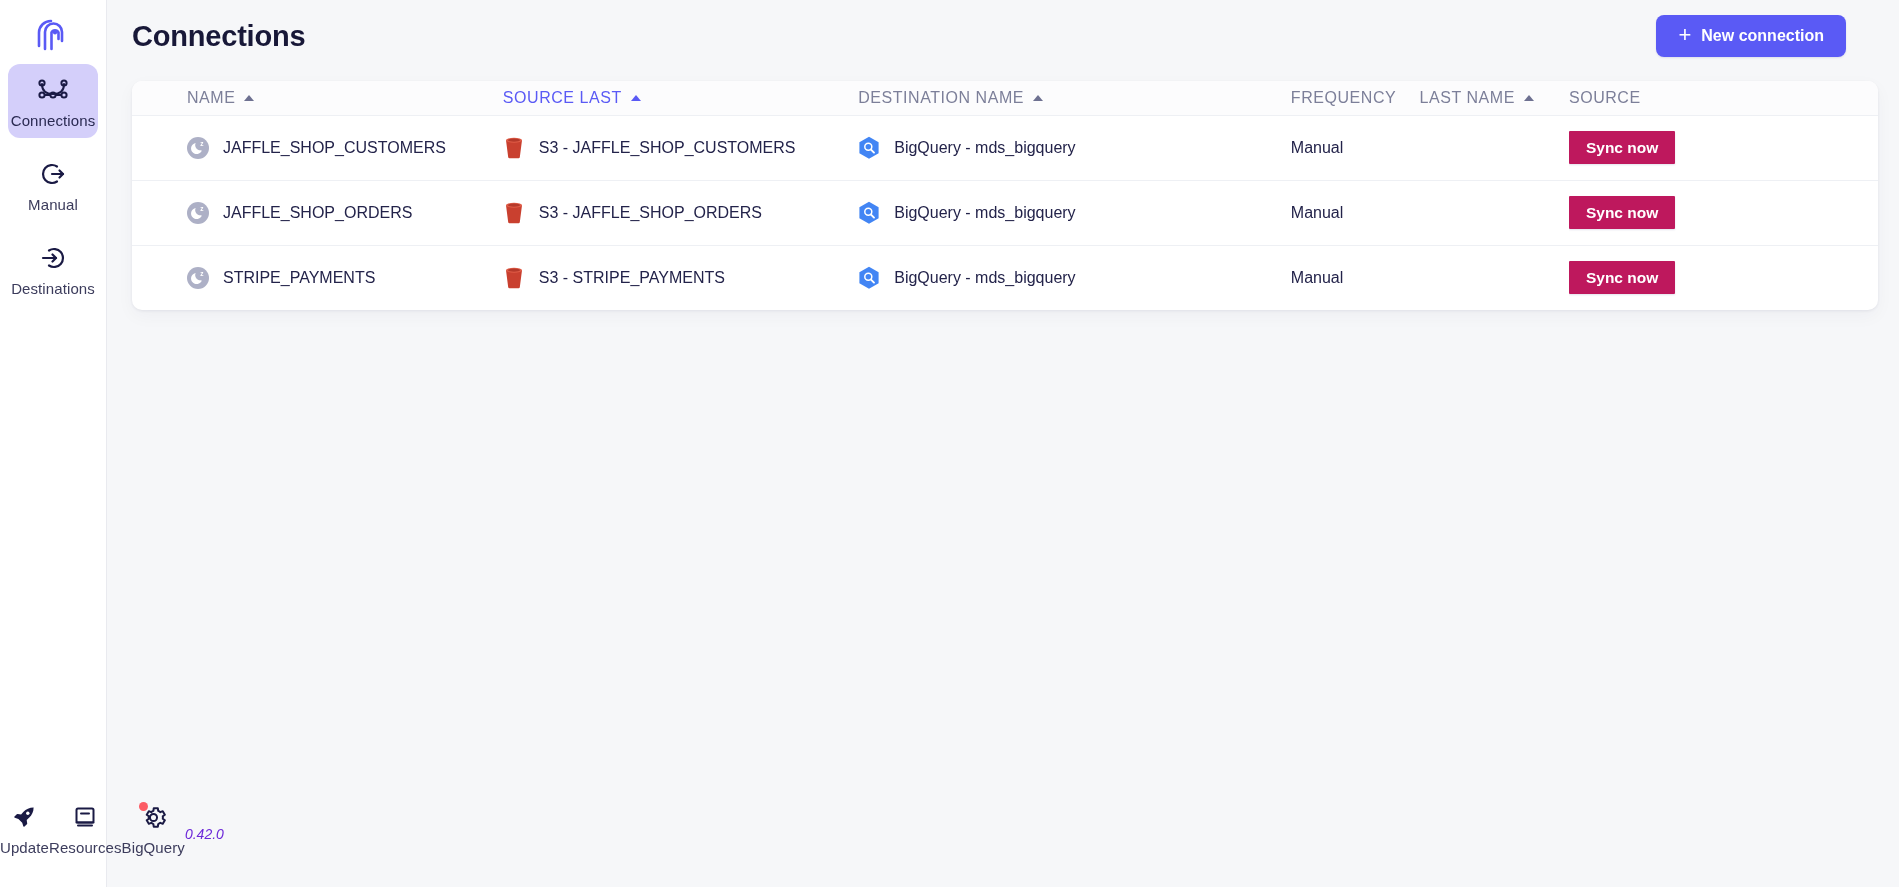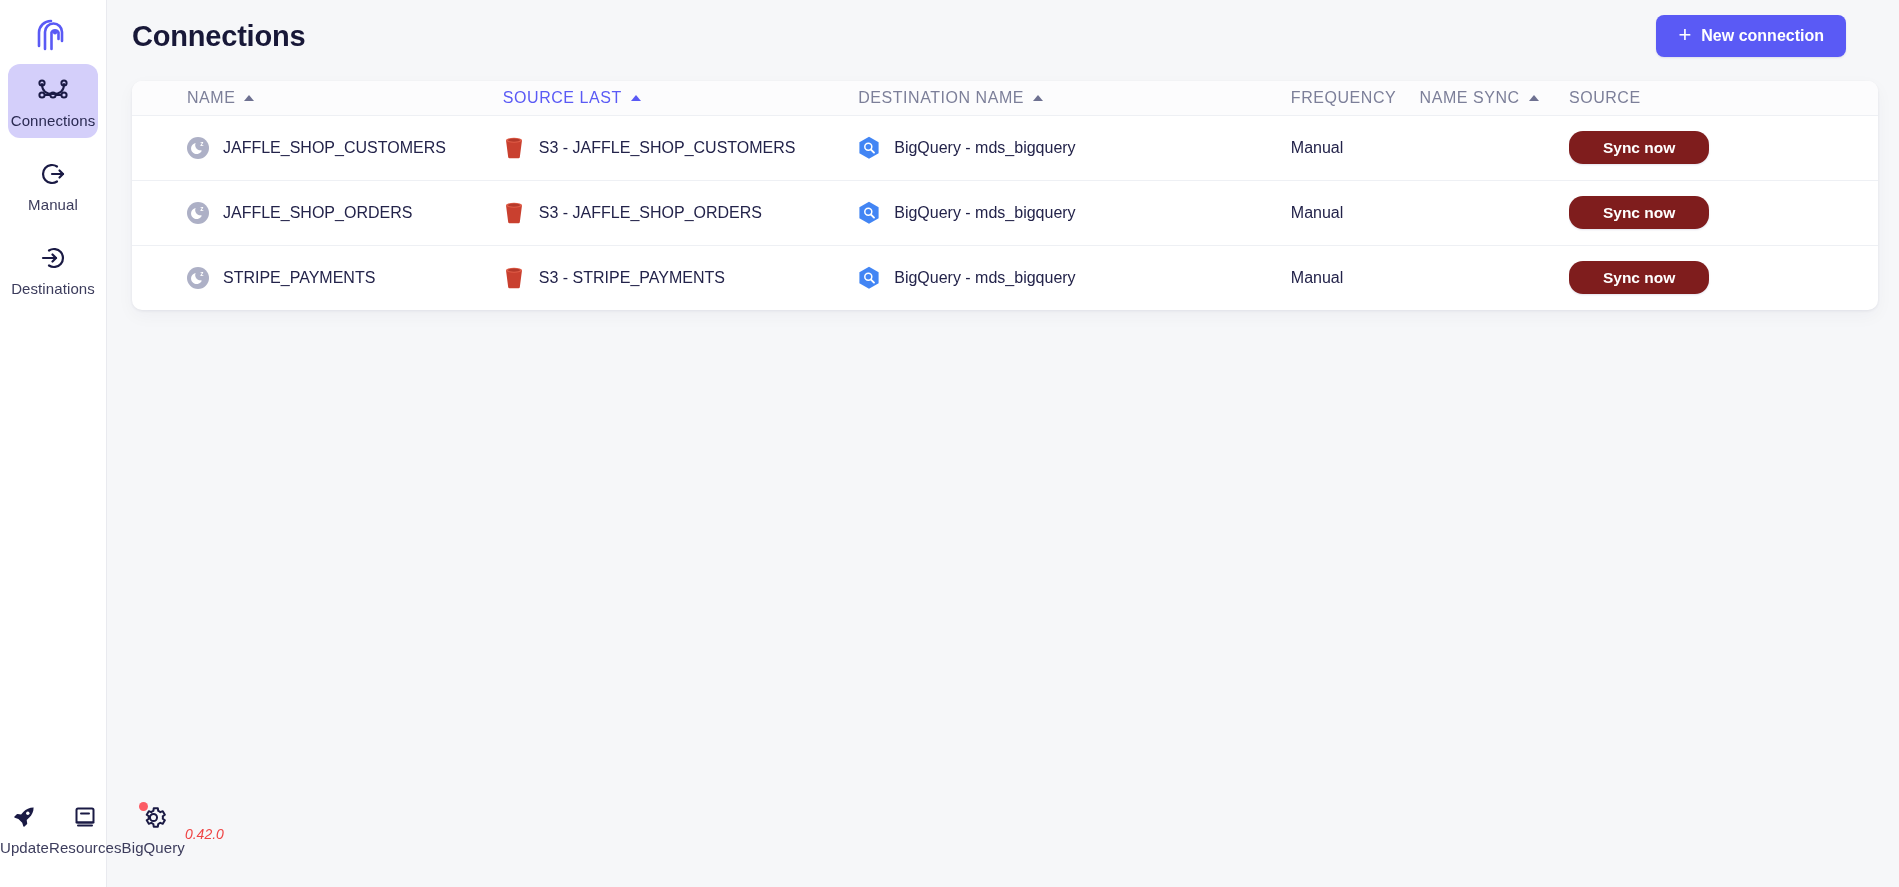--- a/index.html
+++ b/index.html
@@ -69,21 +69,21 @@
   .badge-dot {
     position: absolute;
     width: 9px; height: 9px;
     border-radius: 50%;
     background: #fc5c65;
     top: 0px; right: 18px;
   }
   .version {
     font-size: 14px;
     font-style: italic;
-    color: #ef4444;
+    color: #6d28d9;
     margin-top: 8px;
     margin-bottom: 6px;
   }
 
   
   .main {
     flex: 1;
     height: 887px;
     background: #f6f7f9;
     padding: 0 0 0 0;
@@ -179,28 +179,28 @@
     flex: 0 0 22px;
   }
   .bucket {
     width: 22px; height: 24px;
     flex: 0 0 22px;
     position: relative;
   }
   .bq-hex { width: 22px; height: 24px; flex: 0 0 22px; }
 
   .btn-sync {
-    background: #7f1d1d;
+    background: #be185d;
     color: #ffffff;
     border: none;
-    border-radius: 14px;
+    border-radius: 1px;
     font-size: 15.5px;
     font-weight: bold;
     font-family: "Liberation Sans", sans-serif;
-    padding: 0 34px;
+    padding: 0 17px;
     height: 33px;
     cursor: pointer;
     box-shadow: 0 1px 2px rgba(50,50,120,.14);
   }
 </style>
 </head>
 <body>
 
 <div class="app">
 
@@ -329,21 +329,21 @@
                 <span class="sort-arrow"></span>
               </div>
             </th>
             <th class="col-freq">
               <div class="th-inner">
                 <span>FREQUENCY</span>
               </div>
             </th>
             <th class="col-sync">
               <div class="th-inner">
-                <span>NAME SYNC</span>
+                <span>LAST NAME</span>
                 <span class="sort-arrow"></span>
               </div>
             </th>
             <th class="col-en">
               <div class="th-inner">
                 <span>SOURCE</span>
               </div>
             </th>
           </tr>
         </thead>

